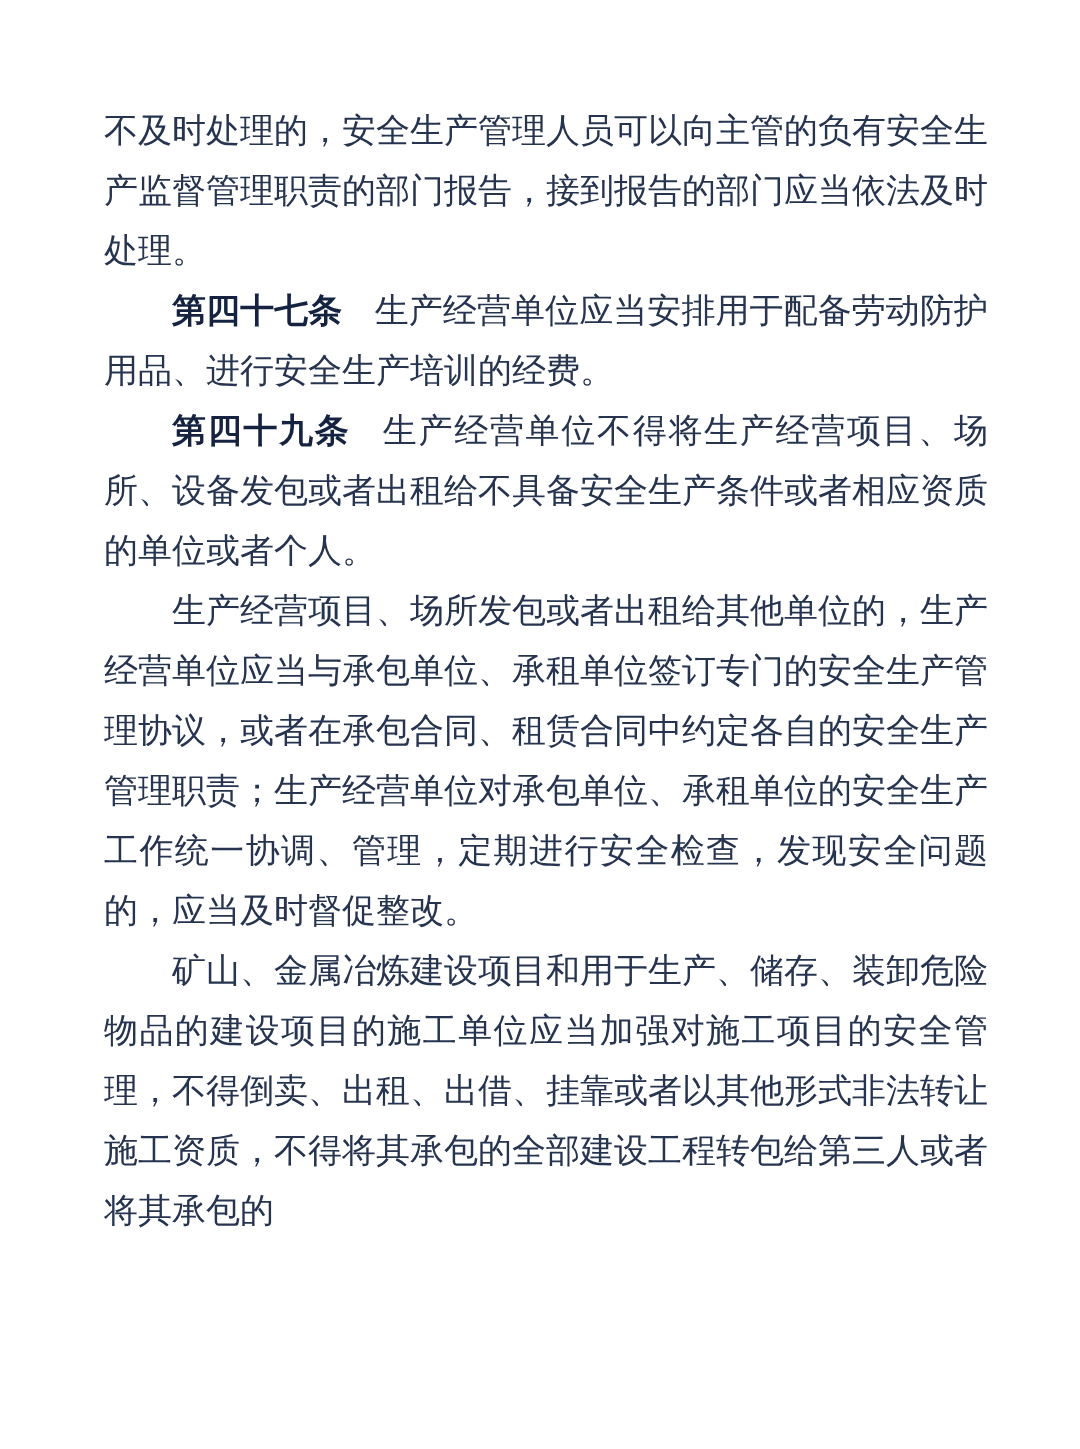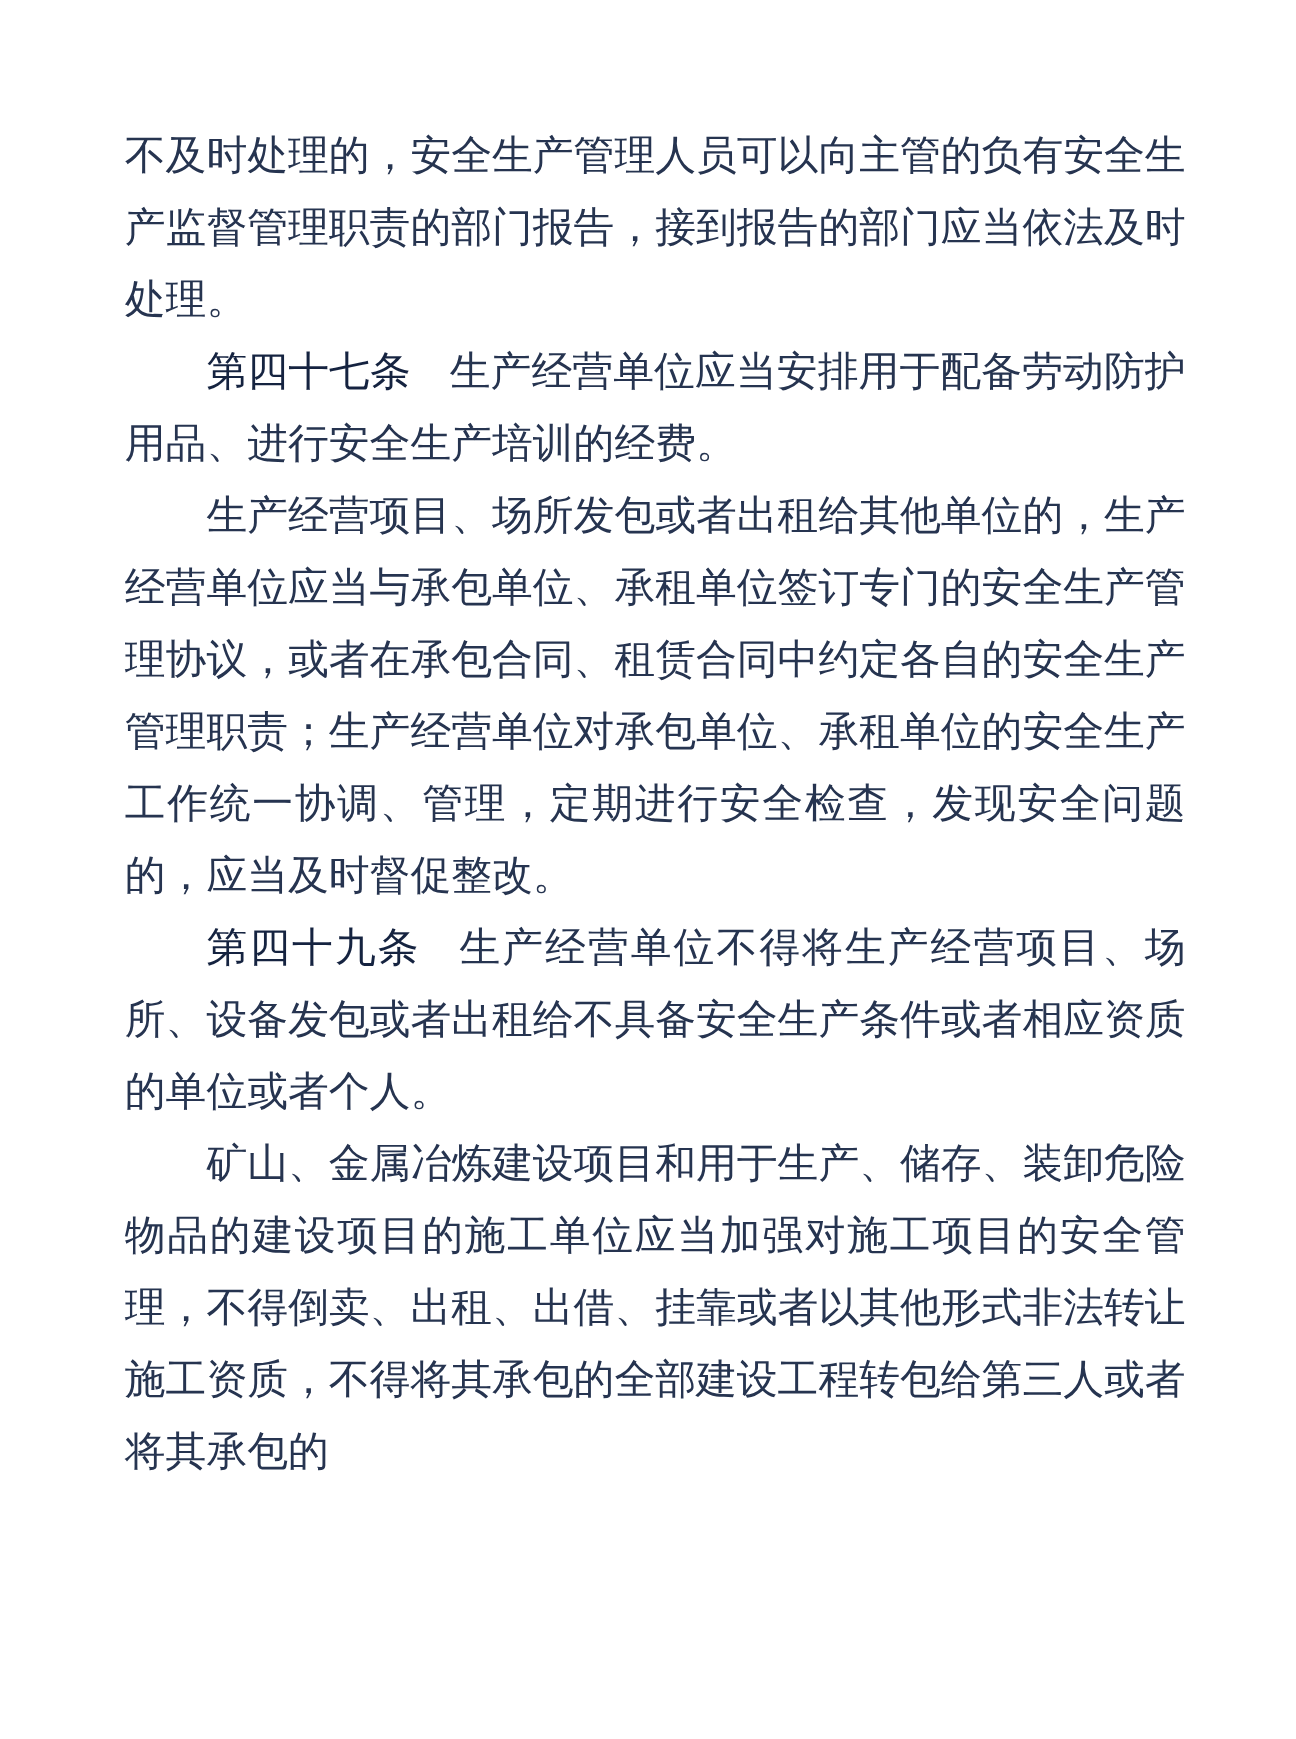--- a/index.html
+++ b/index.html
@@ -36,30 +36,30 @@
     text-align: justify;
     text-justify: inter-character;
     word-break: normal;
     overflow-wrap: break-word;
   }
   p.para.indent {
     text-indent: 2em;
   }
   b.article {
     font-family: "DejaVu Sans", "Liberation Sans", sans-serif;
-    font-weight: 400;
+    font-weight: 700;
     font-style: normal;
     color: var(--heading-color);
     margin-right: 0.95em;
   }
 </style>
 </head>
 <body>
 
 <div class="page">
   <div class="content" id="content">
       <p class="para"><span>不及时处理的，安全生产管理人员可以向主管的负有安全生产监督管理职责的部门报告，接到报告的部门应当依法及时处理。</span></p>
       <p class="para indent"><b class="article">第四十七条</b><span>生产经营单位应当安排用于配备劳动防护用品、进行安全生产培训的经费。</span></p>
+      <p class="para indent"><b class="article">第四十九条</b><span>生产经营单位不得将生产经营项目、场所、设备发包或者出租给不具备安全生产条件或者相应资质的单位或者个人。</span></p>
       <p class="para indent"><span>生产经营项目、场所发包或者出租给其他单位的，生产经营单位应当与承包单位、承租单位签订专门的安全生产管理协议，或者在承包合同、租赁合同中约定各自的安全生产管理职责；生产经营单位对承包单位、承租单位的安全生产工作统一协调、管理，定期进行安全检查，发现安全问题的，应当及时督促整改。</span></p>
-      <p class="para indent"><b class="article">第四十九条</b><span>生产经营单位不得将生产经营项目、场所、设备发包或者出租给不具备安全生产条件或者相应资质的单位或者个人。</span></p>
       <p class="para indent"><span>矿山、金属冶炼建设项目和用于生产、储存、装卸危险物品的建设项目的施工单位应当加强对施工项目的安全管理，不得倒卖、出租、出借、挂靠或者以其他形式非法转让施工资质，不得将其承包的全部建设工程转包给第三人或者将其承包的</span></p>
     </div>
 </div>
 
 </body></html>

